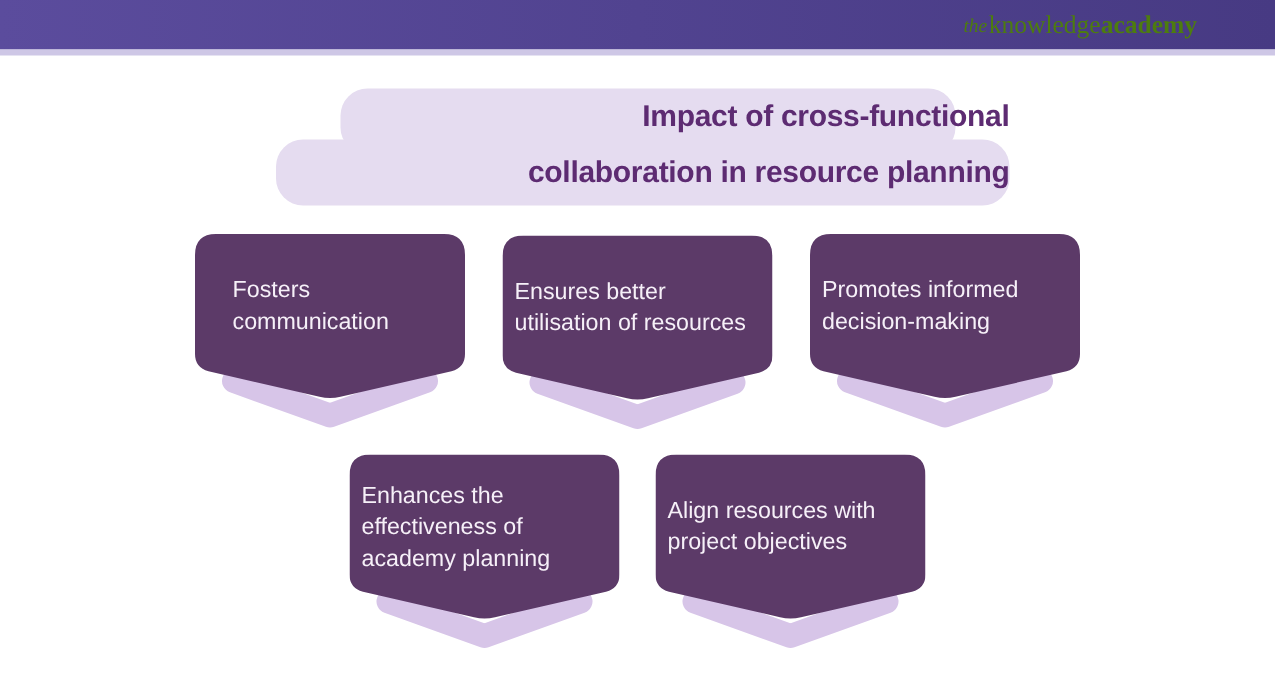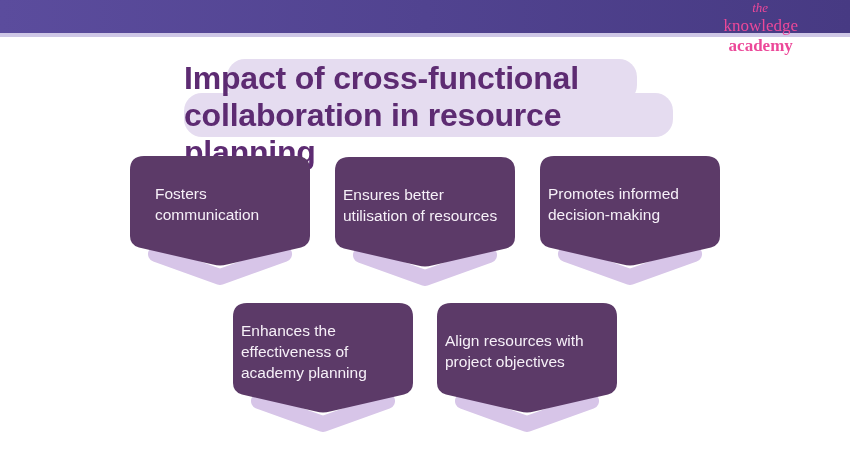--- a/index.html
+++ b/index.html
@@ -26,25 +26,24 @@
     left: 0; top: 33px;
     width: 850px; height: 4px;
     background: var(--header-strip, #cec7e6);
   }
   .brand-logo {
     position: absolute;
     right: 52px; top: 0;
     height: 33px;
     display: flex;
     align-items: center;
-    color: #ec4899;
+    color: #4d7c0f;
     font-family: "Liberation Serif", serif;
     font-size: 17px;
     white-space: nowrap;
-    flex-direction: column;
   }
   .brand-logo .logo-the {
     font-style: italic;
     font-size: 13px;
     font-weight: 400;
     margin-right: 1px;
   }
   .brand-logo .logo-knowledge { font-weight: 400; }
   .brand-logo .logo-academy  { font-weight: 700; }
 
@@ -60,24 +59,24 @@
     position: absolute;
     left: 184px; top: 93px;
     width: 489px; height: 44px;
     background: var(--title-bg, #e5dcf0);
     border-radius: 18px;
   }
   .title-text {
     position: absolute;
     left: 184px; top: 60px;
     width: 489px;
-    text-align: left;
+    text-align: right;
     color: var(--title-text, #5d2b72);
     font-weight: 700;
-    font-size: 32px;
+    font-size: 20px;
     letter-spacing: -0.2px;
     line-height: 37px;
   }
 
   
   .card {
     position: absolute;
     width: 180px; height: 140px;
   }
   .card svg { position: absolute; left: 0; top: 0; }

